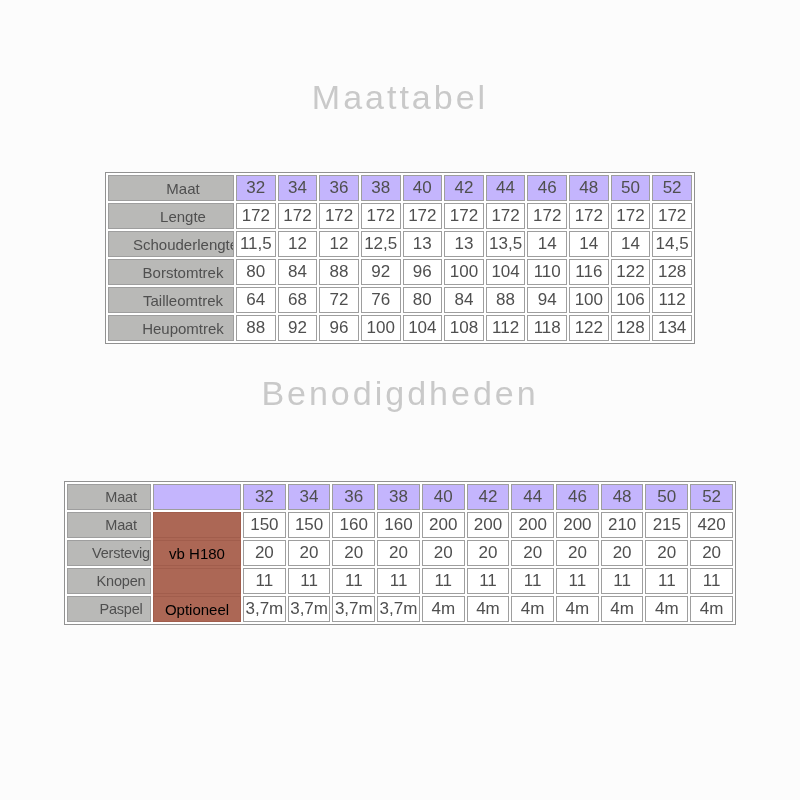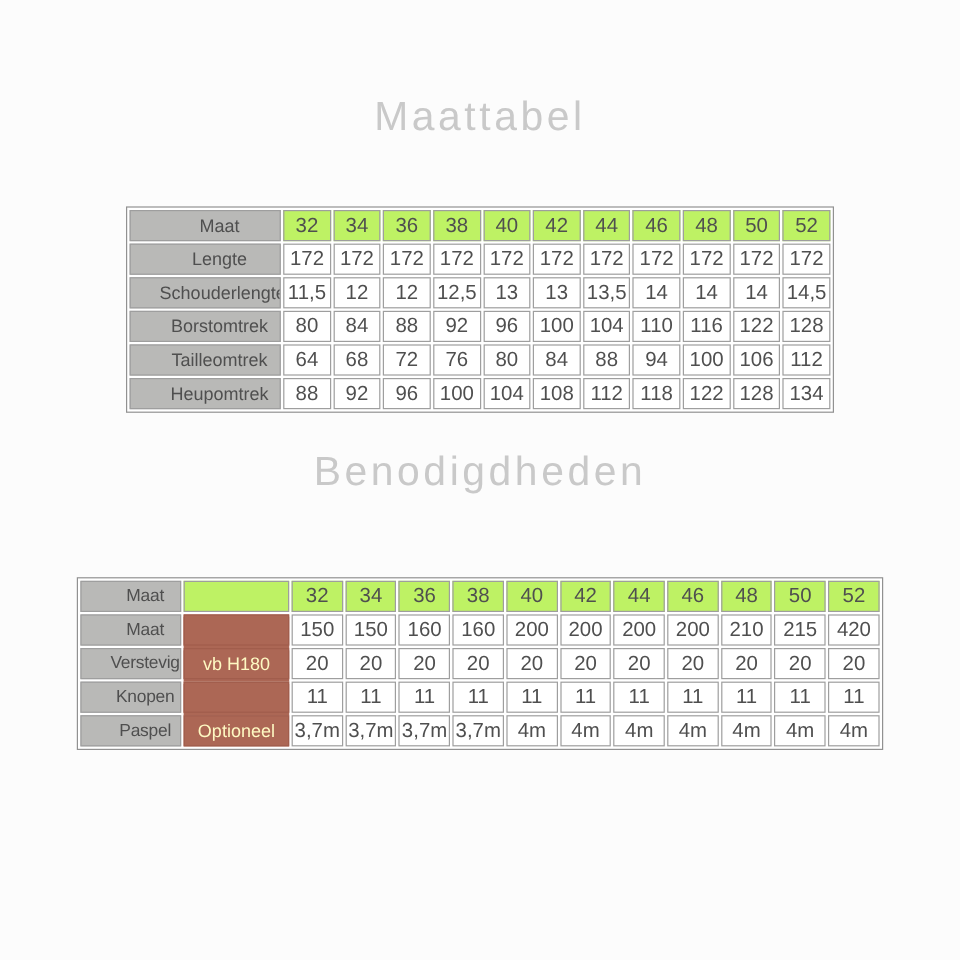--- a/index.html
+++ b/index.html
@@ -38,28 +38,28 @@
     border: 1px solid #9e9e9e;
     background: #ffffff;
     height: 26px;
     text-align: center;
     vertical-align: middle;
     font-size: 17px;
     padding: 0;
     white-space: nowrap;
     overflow: hidden;
   }
-  td.hdr { background: #bef264; }
+  td.hdr { background: #c4b5fd; }
   td.lbl { background: #b9b9b7; font-size: 15px; padding-left: 24px; }
   #req-table td.lbl { font-size: 14.5px; letter-spacing: -0.2px; }
   td.accent {
     background: #ac6755;
     border-color: #a15d4c;
     font-size: 15px;
-    color: #fef9c3;
+    color: #000000;
   }
   td.accent.fill-gap { box-shadow: 0 2px 0 0 #ac6755; }
 </style>
 </head>
 <body>
 
 <div class="page">
 
   <h1 id="title-maattabel" class="doc-title">Maattabel</h1>
 

